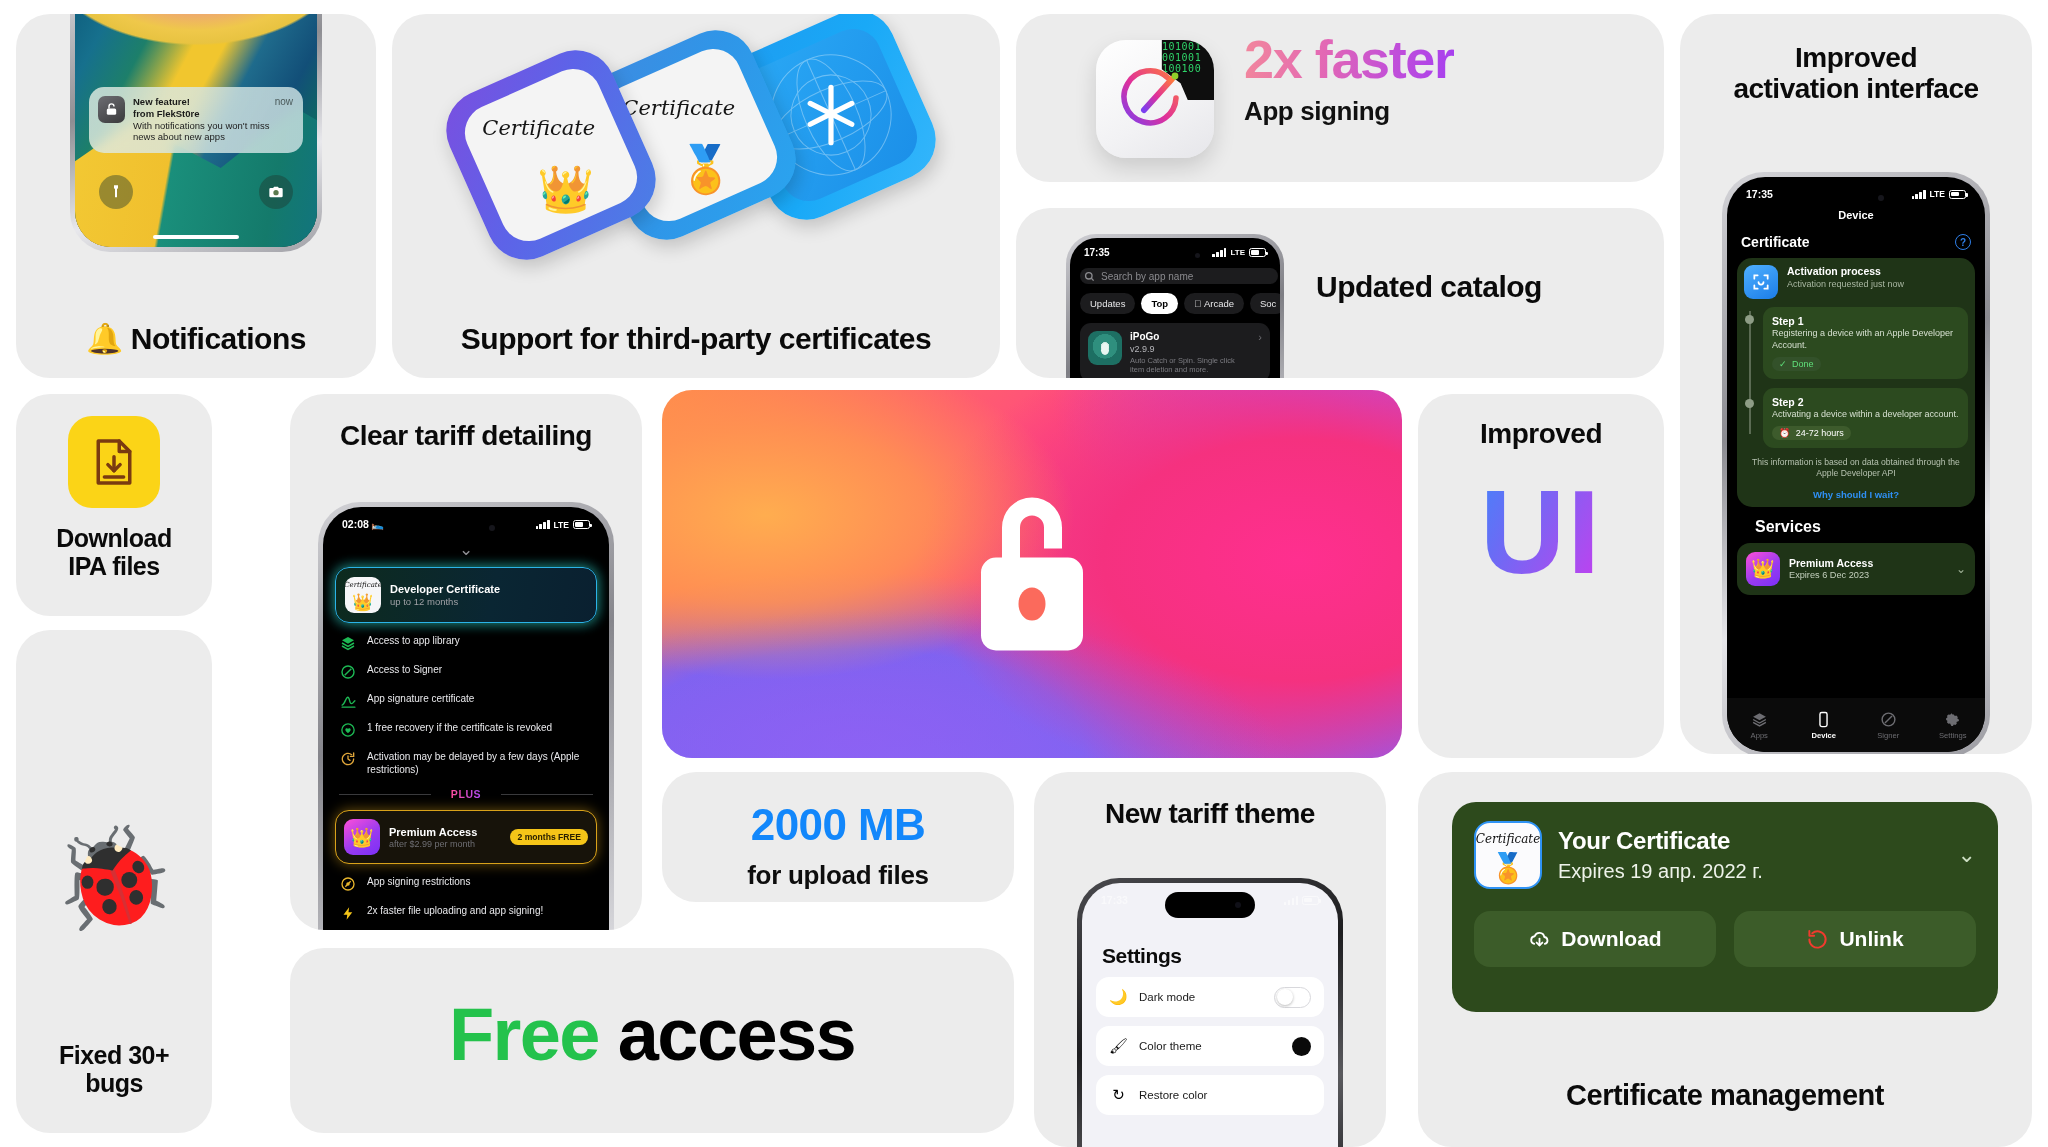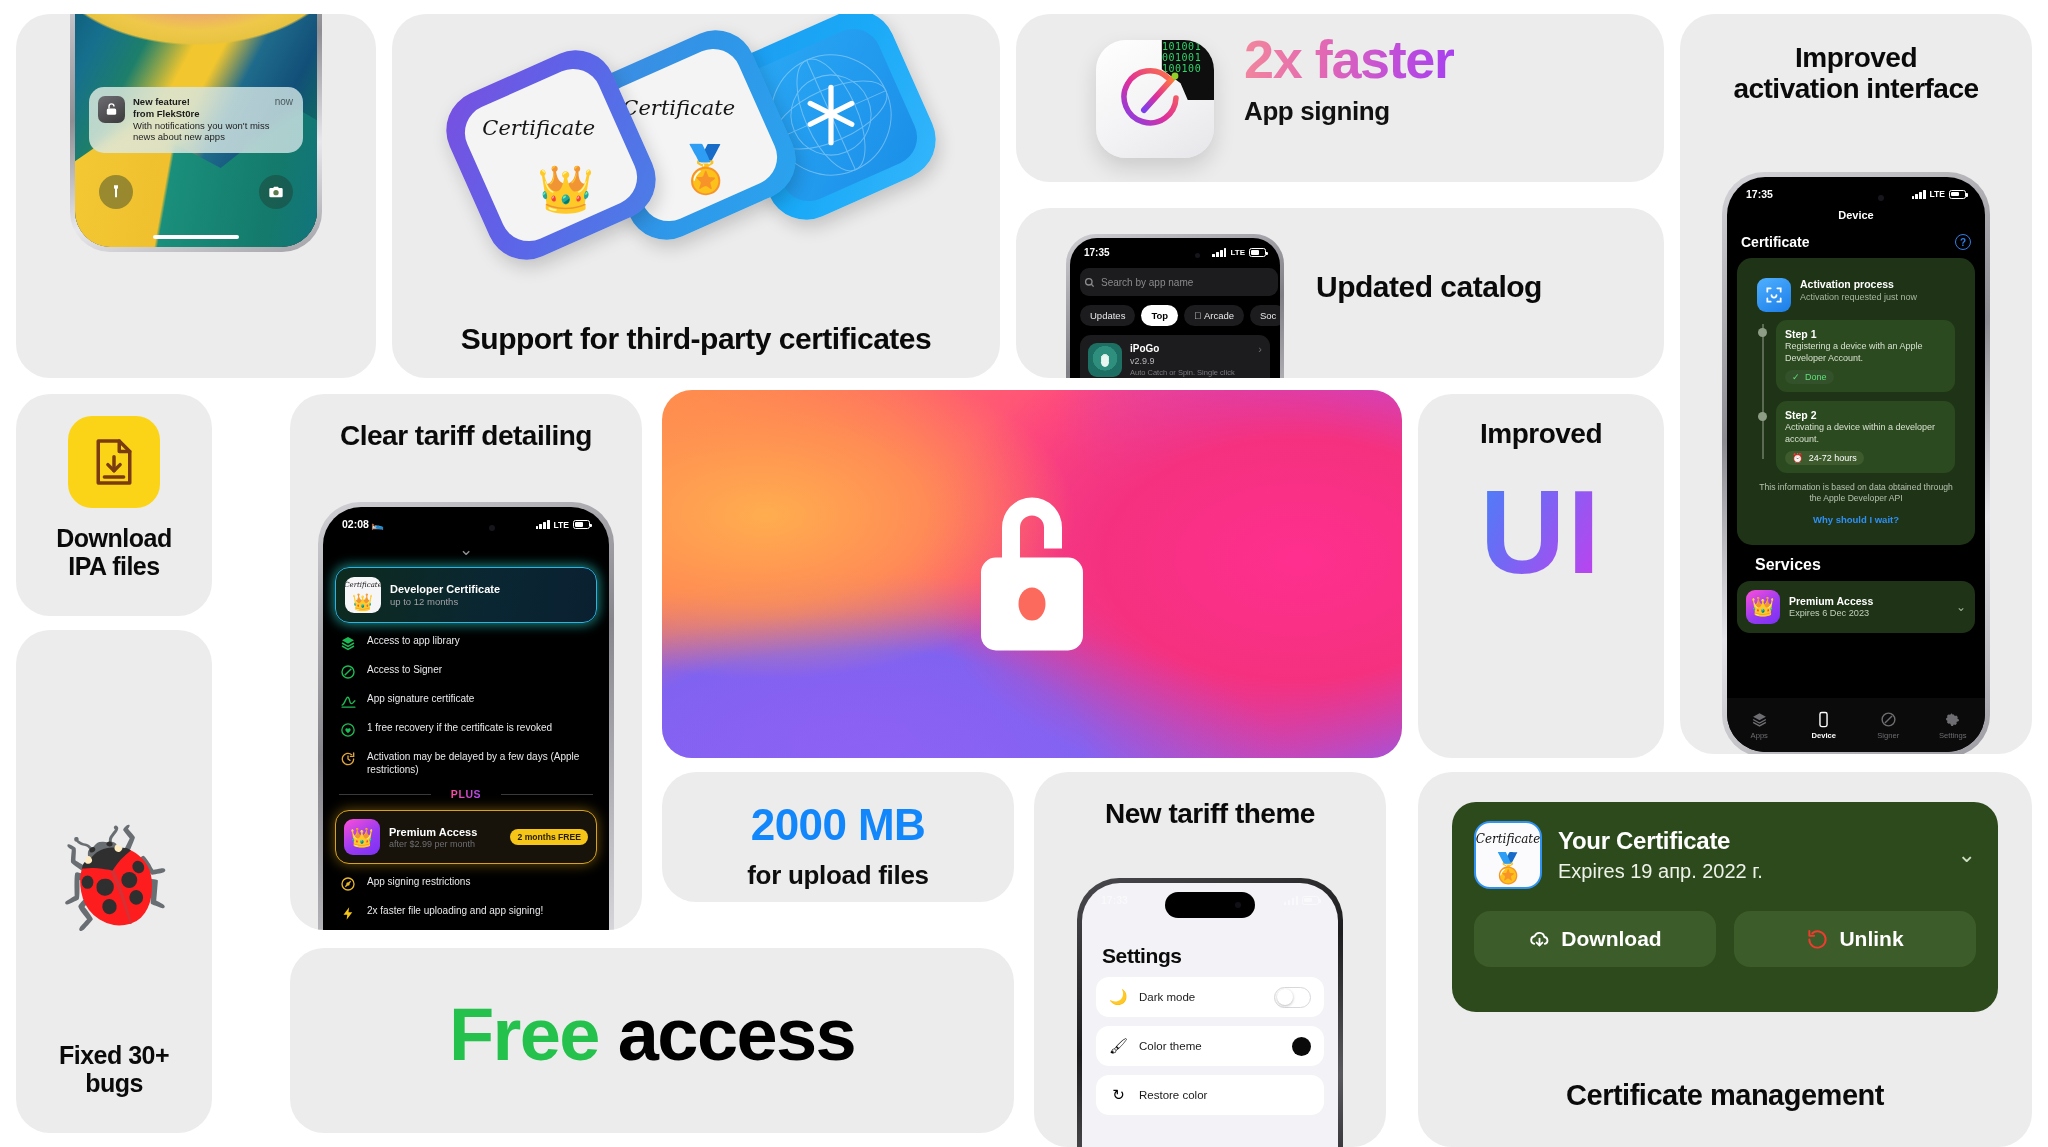--- a/index.html
+++ b/index.html
@@ -162,21 +162,21 @@
     position:absolute; left:50%; top:7px; transform:translateX(-50%);
     width:72px; height:21px; background:#000; border-radius:12px;
   }
   .mp-notch::after{content:"";position:absolute;right:11px;top:8px;width:5px;height:5px;border-radius:50%;background:#15151b;}
   .sig-bars { display:inline-flex; align-items:flex-end; gap:1.5px; height:9px; }
   .sig-bars i { width:2.4px; background:#fff; border-radius:.5px; display:block; }
   .batt { display:inline-block; width:17px; height:9px; border:1.2px solid #fff; border-radius:2.5px; position:relative; }
   .batt::before{content:"";position:absolute;left:1.2px;top:1.2px;bottom:1.2px;width:52%;background:#fff;border-radius:1px;}
   .batt::after{content:"";position:absolute;right:-3px;top:2.6px;width:1.6px;height:3.6px;background:#fff;border-radius:0 1px 1px 0;}
   .mp-search {
-    margin: 10px 2px 0 10px; height: 28px; border-radius: 9px; background:#1c1c1e;
+    margin: 10px 2px 0 10px; height: 16px; border-radius: 9px; background:#1c1c1e;
     display:flex; align-items:center; gap:6px; padding:0 4px; color:#8a8a8e; font-size:10px;
   }
   .mp-chips { display:flex; gap:6px; padding: 9px 10px 0 10px; }
   .chip { background:#1c1c1e; color:#e8e8ea; font-size:9.5px; padding:5px 10px; border-radius:11px; white-space:nowrap; }
   .chip.on { background:#fff; color:#000; font-weight:bold; }
   .mp-row {
     margin: 9px 10px 0 10px; background:#1c1c1e; border-radius:11px; padding:8px;
     display:flex; gap:8px; align-items:flex-start;
   }
   .mp-app-ic {
@@ -199,21 +199,21 @@
     background: linear-gradient(155deg,#d6d6da,#8a8a90 38%,#e6e6ea 66%,#9b9ba1);
     border-radius: 42px; padding: 5px;
   }
   .act-inner { width:100%; height:100%; background:#000; border-radius:38px; overflow:hidden; position:relative; }
   .act-status { display:flex; align-items:center; justify-content:space-between; padding:11px 19px 0 19px; color:#fff; font-size:10.5px; font-weight:bold; }
   .act-notch { position:absolute; left:50%; top:9px; transform:translateX(-50%); width:82px; height:24px; background:#000; border-radius:14px; }
   .act-notch::after{content:"";position:absolute;right:13px;top:9px;width:6px;height:6px;border-radius:50%;background:#16161c;}
   .act-nav { text-align:center; color:#fff; font-size:11px; font-weight:bold; margin-top:9px; }
   .act-h { color:#fff; font-size:14px; font-weight:bold; margin:13px 0 0 14px; display:flex; align-items:center; justify-content:space-between; padding-right:14px; }
   .help-ic { width:16px;height:16px;border:1.6px solid #2f7fe8;border-radius:50%;color:#2f7fe8;font-size:10px;font-weight:bold;display:flex;align-items:center;justify-content:center; }
-  .act-panel { margin:8px 10px 0 10px; background:#1f3417; border-radius:15px; padding:20px; }
+  .act-panel { margin:8px 10px 0 10px; background:#1f3417; border-radius:15px; padding:7px; }
   .act-proc { display:flex; gap:9px; align-items:flex-start; }
   .act-proc-ic { width:34px;height:34px;flex:0 0 34px;border-radius:9px;background:linear-gradient(150deg,#4fb0ff,#1b7de8);display:flex;align-items:center;justify-content:center; }
   .act-proc-t { font-size:10.5px; font-weight:bold; color:#fff; }
   .act-proc-s { font-size:9px; color:#a9b7a2; margin-top:2px; }
   .step-rail { position:relative; padding-left:19px; margin-top:8px; }
   .step-rail::before{content:"";position:absolute;left:5px;top:4px;bottom:14px;width:1.5px;background:#5b6b53;}
   .step-dot{position:absolute;left:1px;width:9px;height:9px;border-radius:50%;background:#8e9d86;}
   .step-box { background:#2c4a1f; border-radius:11px; padding:8px 9px; margin-bottom:9px; }
   .step-t { font-size:10.5px; font-weight:bold; color:#fff; }
   .step-d { font-size:9px; color:#d6e0d0; line-height:1.32; margin-top:1px; }
@@ -410,20 +410,21 @@
           <div class="lock-btn r">
             <svg viewBox="0 0 24 24">
                 <path d="M9 4h6l1.2 2H20a2 2 0 0 1 2 2v10a2 2 0 0 1-2 2H4a2 2 0 0 1-2-2V8a2 2 0 0 1 2-2h3.8L9 4z"></path>
                 <circle cx="12" cy="13" r="4" fill="#5b7a4f"></circle>
               </svg>
           </div>
           <div class="home-ind"></div>
         </div>
       </div>
     </div>
+    <div class="card-title">🔔 Notifications</div>
   </div>
 
   <div class="card" id="c-certs">
     <div class="cert-stack">
       <div class="cert-tile" id="ct3">
         <div class="inner">
           <svg class="globe-lines" viewBox="0 0 144 144">
             <g stroke="#bfe4fb" stroke-width="1" fill="none" opacity=".85">
               <circle cx="72" cy="72" r="60"></circle>
                 <circle cx="72" cy="72" r="40"></circle>

